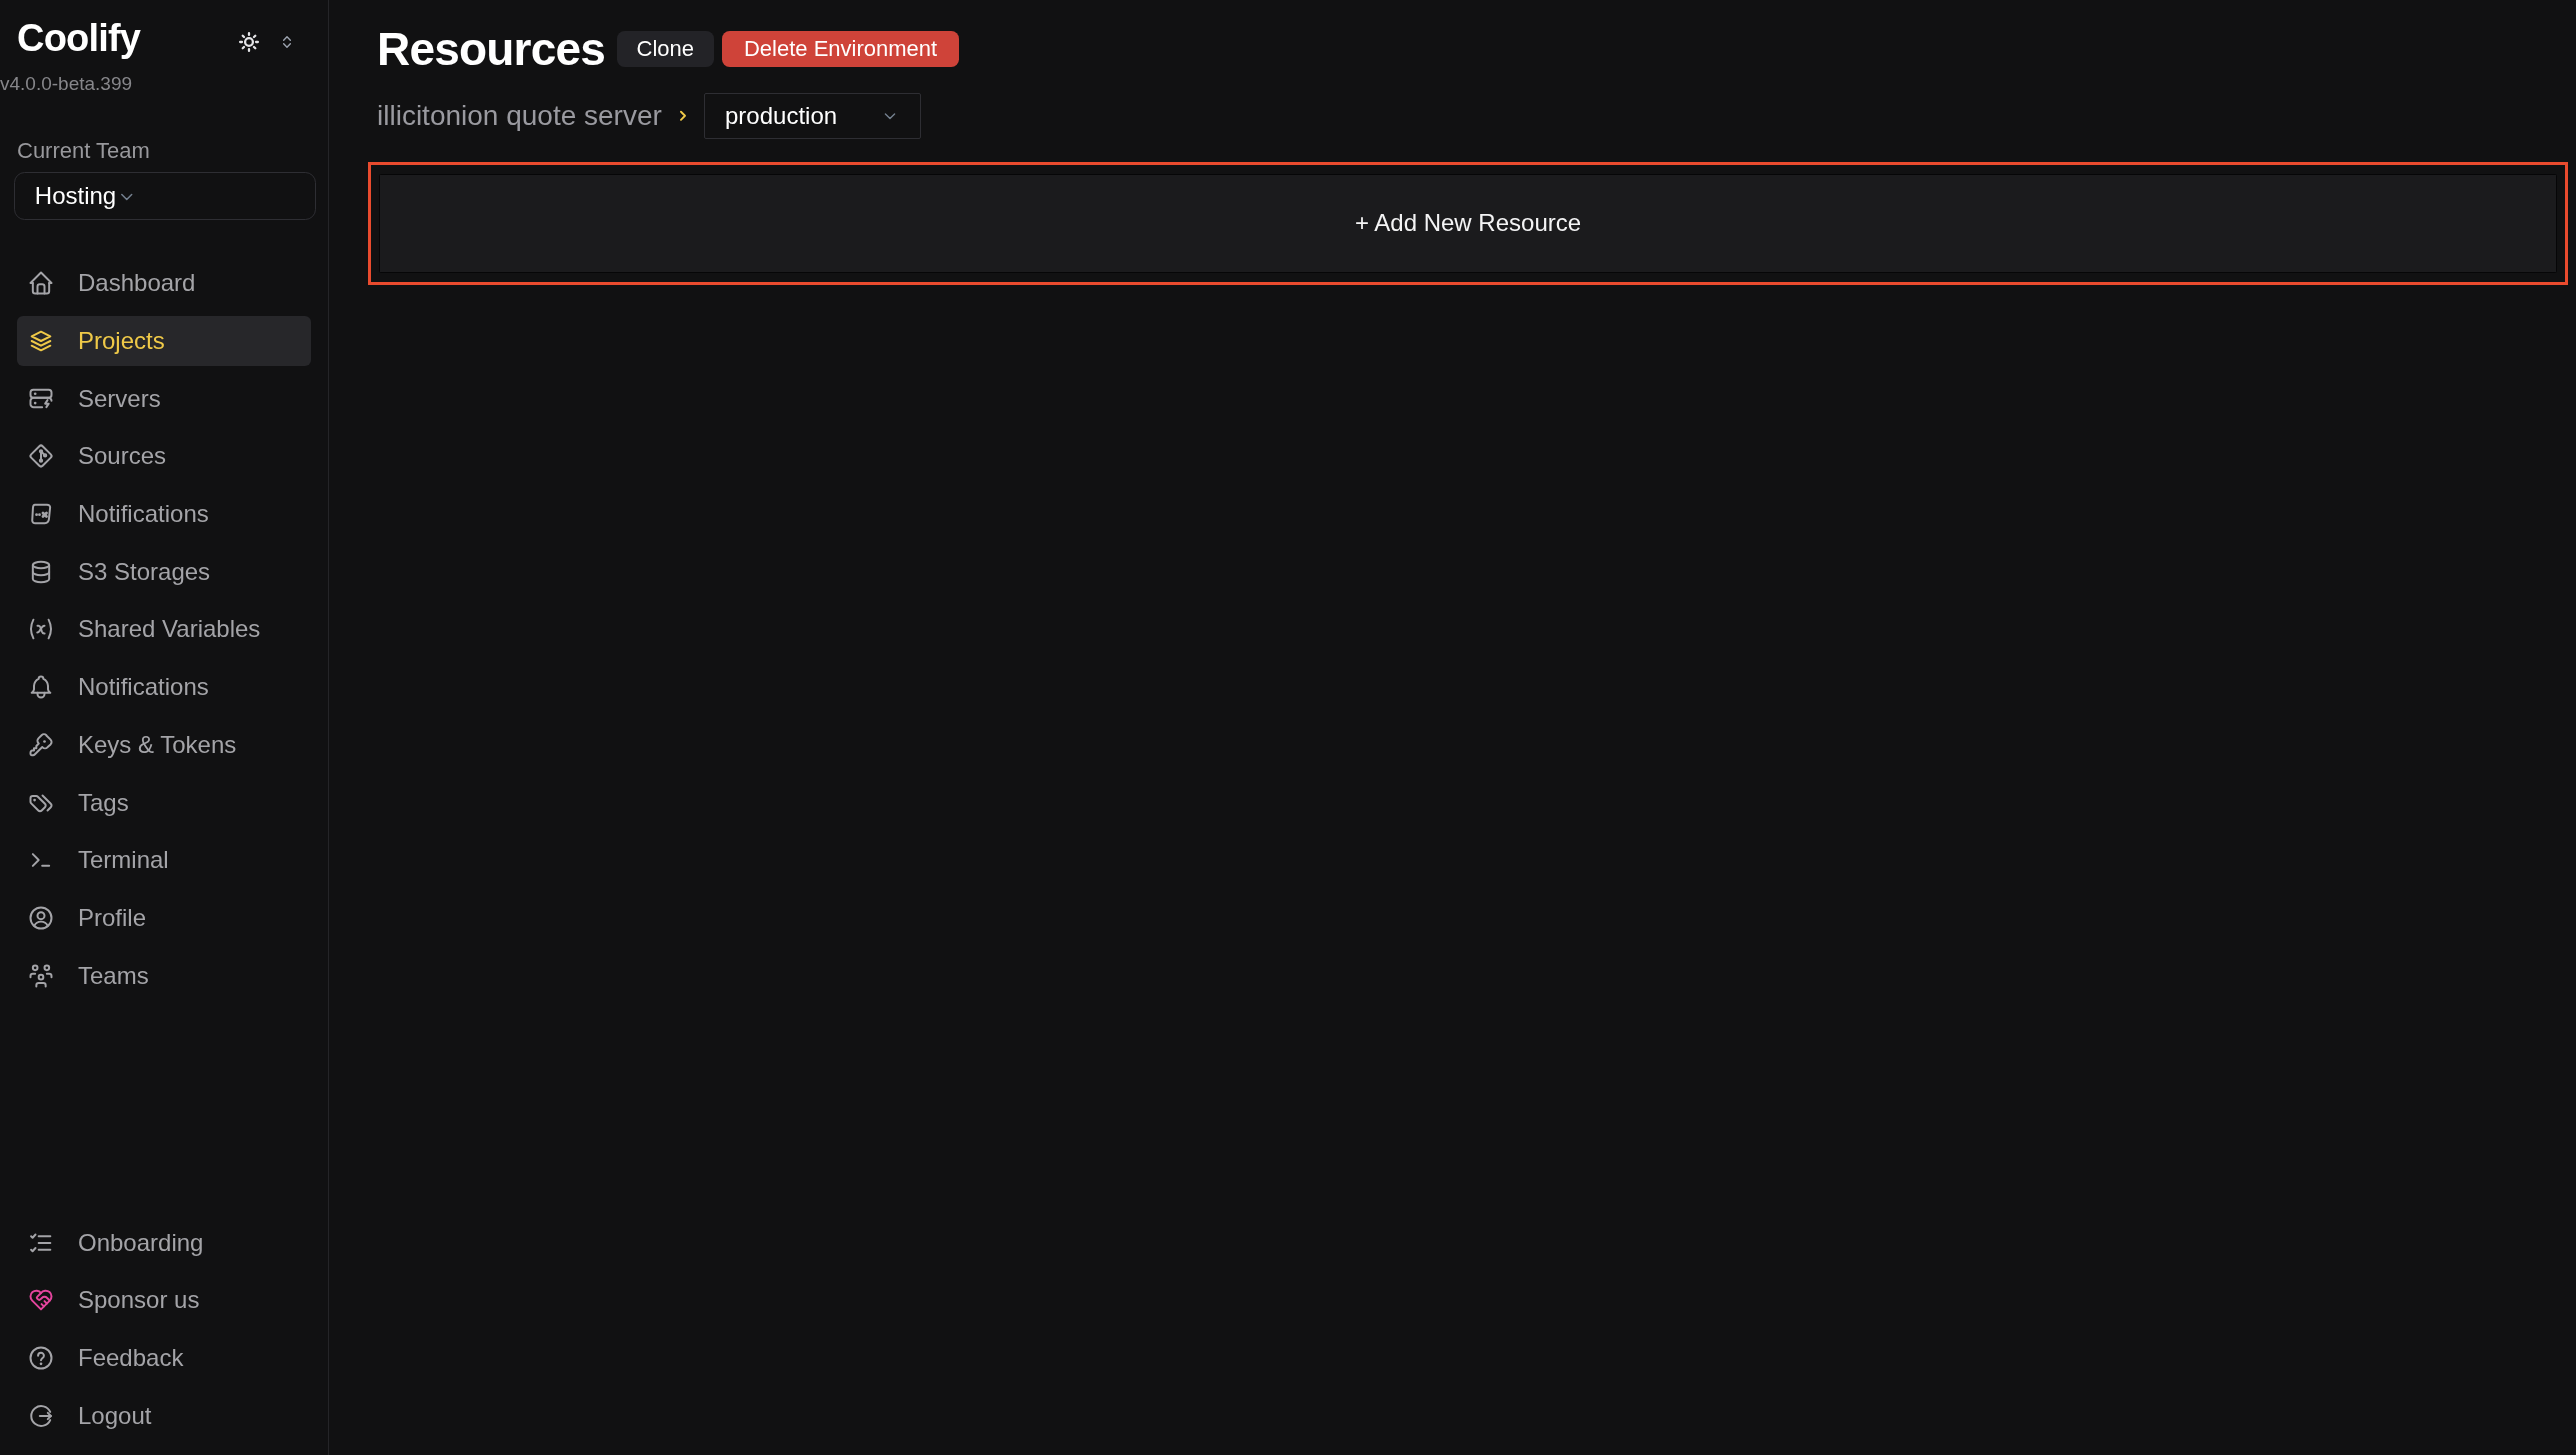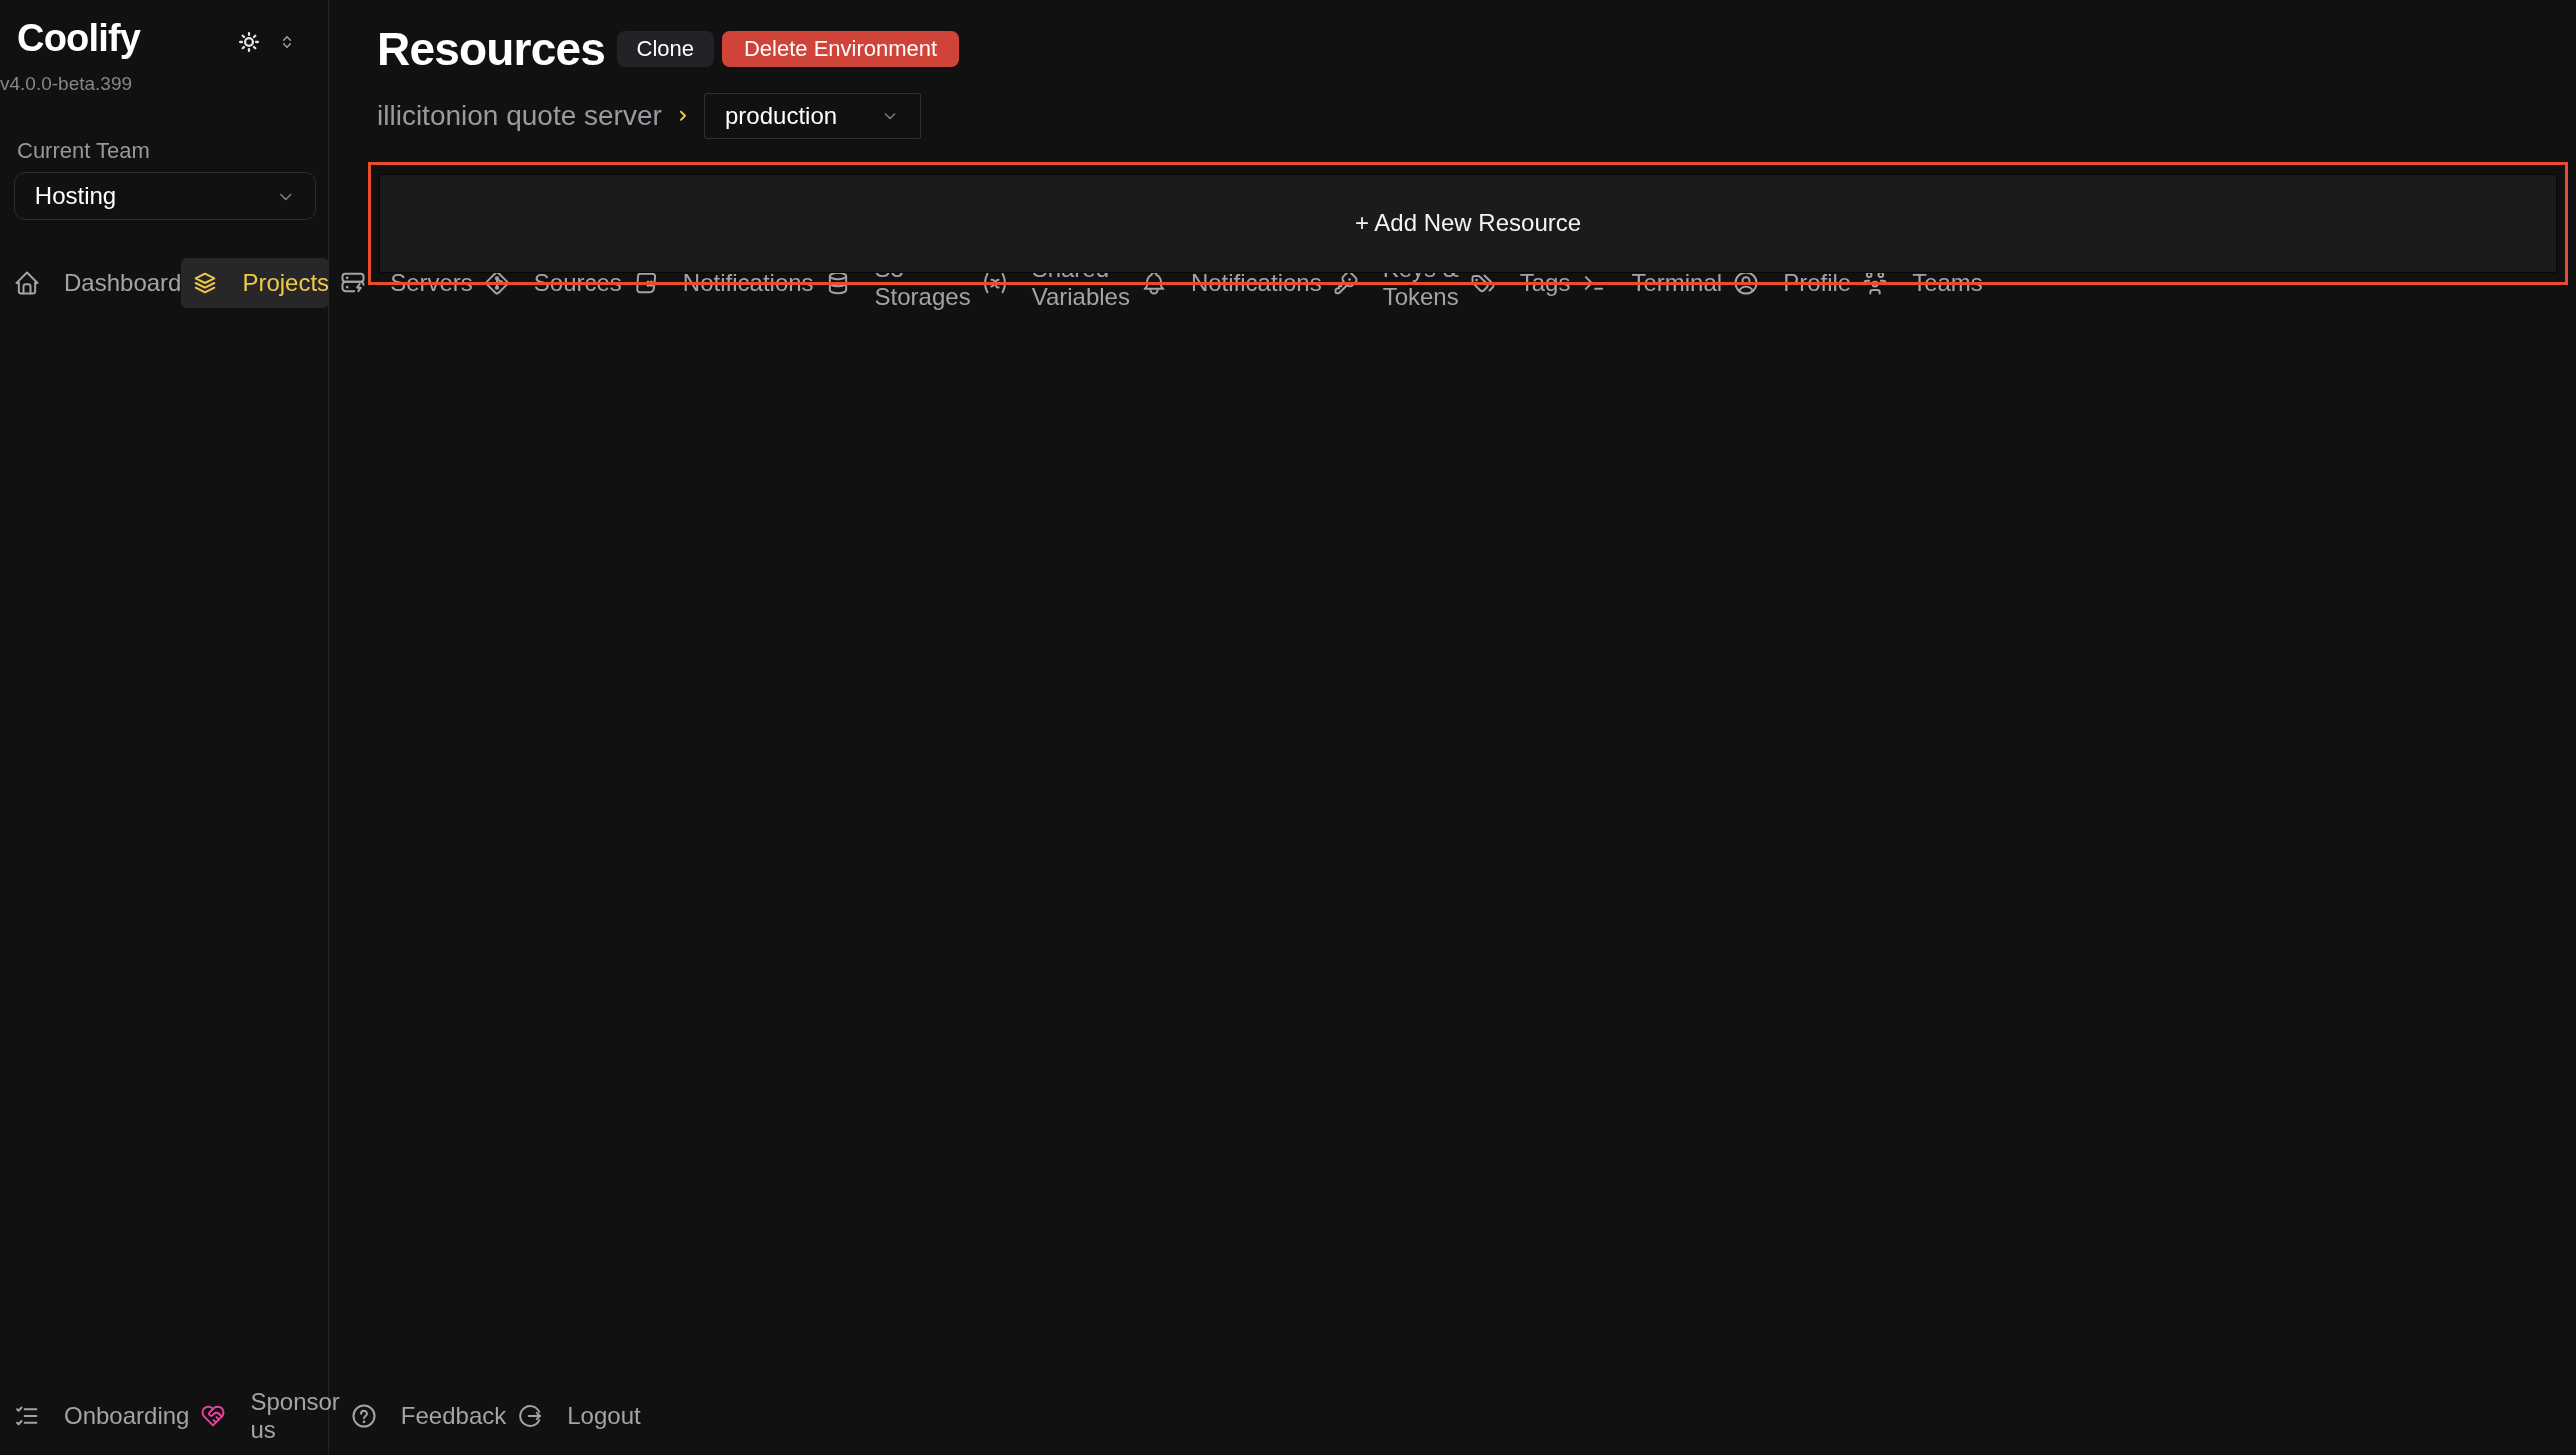--- a/index.html
+++ b/index.html
@@ -27,27 +27,27 @@
   .logo-icons { display: flex; align-items: center; gap: 15.3px; margin-top: 6.1px; }
   .icon-btn { background: none; border: none; padding: 0; cursor: pointer; color: #e4e4e7; }
   .icon-btn svg { width: 26px; height: 26px; }
   .icon-btn.muted { color: #9ca3af; }
   .icon-btn.muted svg { width: 20px; height: 20px; }
   .version { font-size: 19px; color: #86868a; padding: 0 0; margin-top: 12.3px; line-height: 1.15; }
   .team-label { margin: 43px 17px 0; font-size: 22px; color: #98989c; line-height: 1.15; }
   .team-select {
     margin: 9.2px 12.3px 0 13.8px; height: 48px;
     border: 1.5px solid #2e2e33; border-radius: 10.7px;
-    display: flex; align-items: center; justify-content: space-between;
+    display: flex; align-items: center; 
     padding: 0 18.4px 0 20px; font-size: 24px; color: #ffffff; cursor: pointer;
     background: transparent;
   }
   .chev { color: #74808f; }
   .chev svg { width: 21.5px; height: 21.5px; }
-  .nav { margin-top: 38px; padding: 0 3px; display: flex; flex-direction: row; }
+  .nav { margin-top: 38px; padding: 0 17px; display: flex; flex-direction: column; }
   .nav.footer { margin-top: 0; padding-bottom: 3.1px; }
   .nav-item {
     height: 50px; margin-bottom: 7.7px;
     display: flex; align-items: center; gap: 23px;
     padding-left: 10px; border-radius: 6.1px;
     font-size: 24px; color: #a4a4a8; cursor: pointer;
   }
   .nav-item .nav-icon { width: 28px; height: 28px; color: #a4a4a8; }
   .nav-icon svg { width: 28px; height: 28px; }
   .nav-item.active { background: #27272a; color: var(--accent-yellow, #efc948); }

